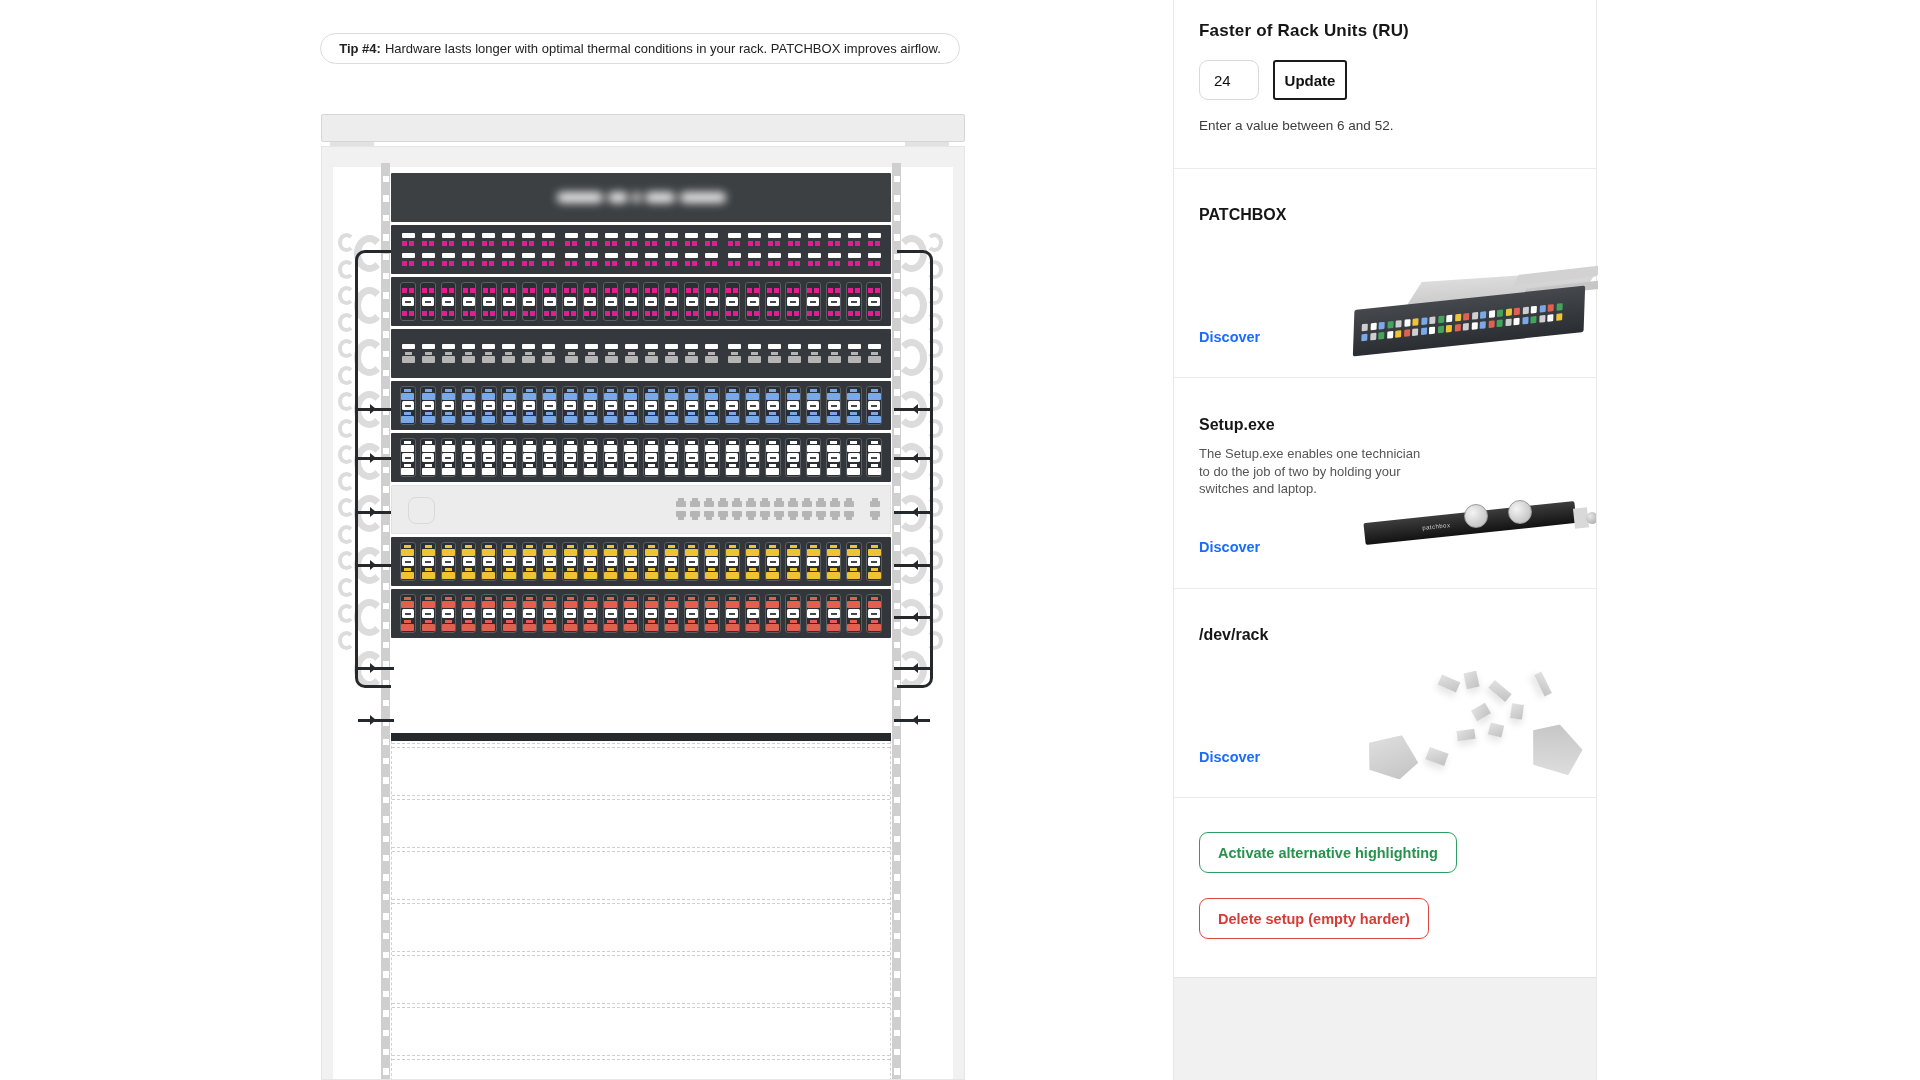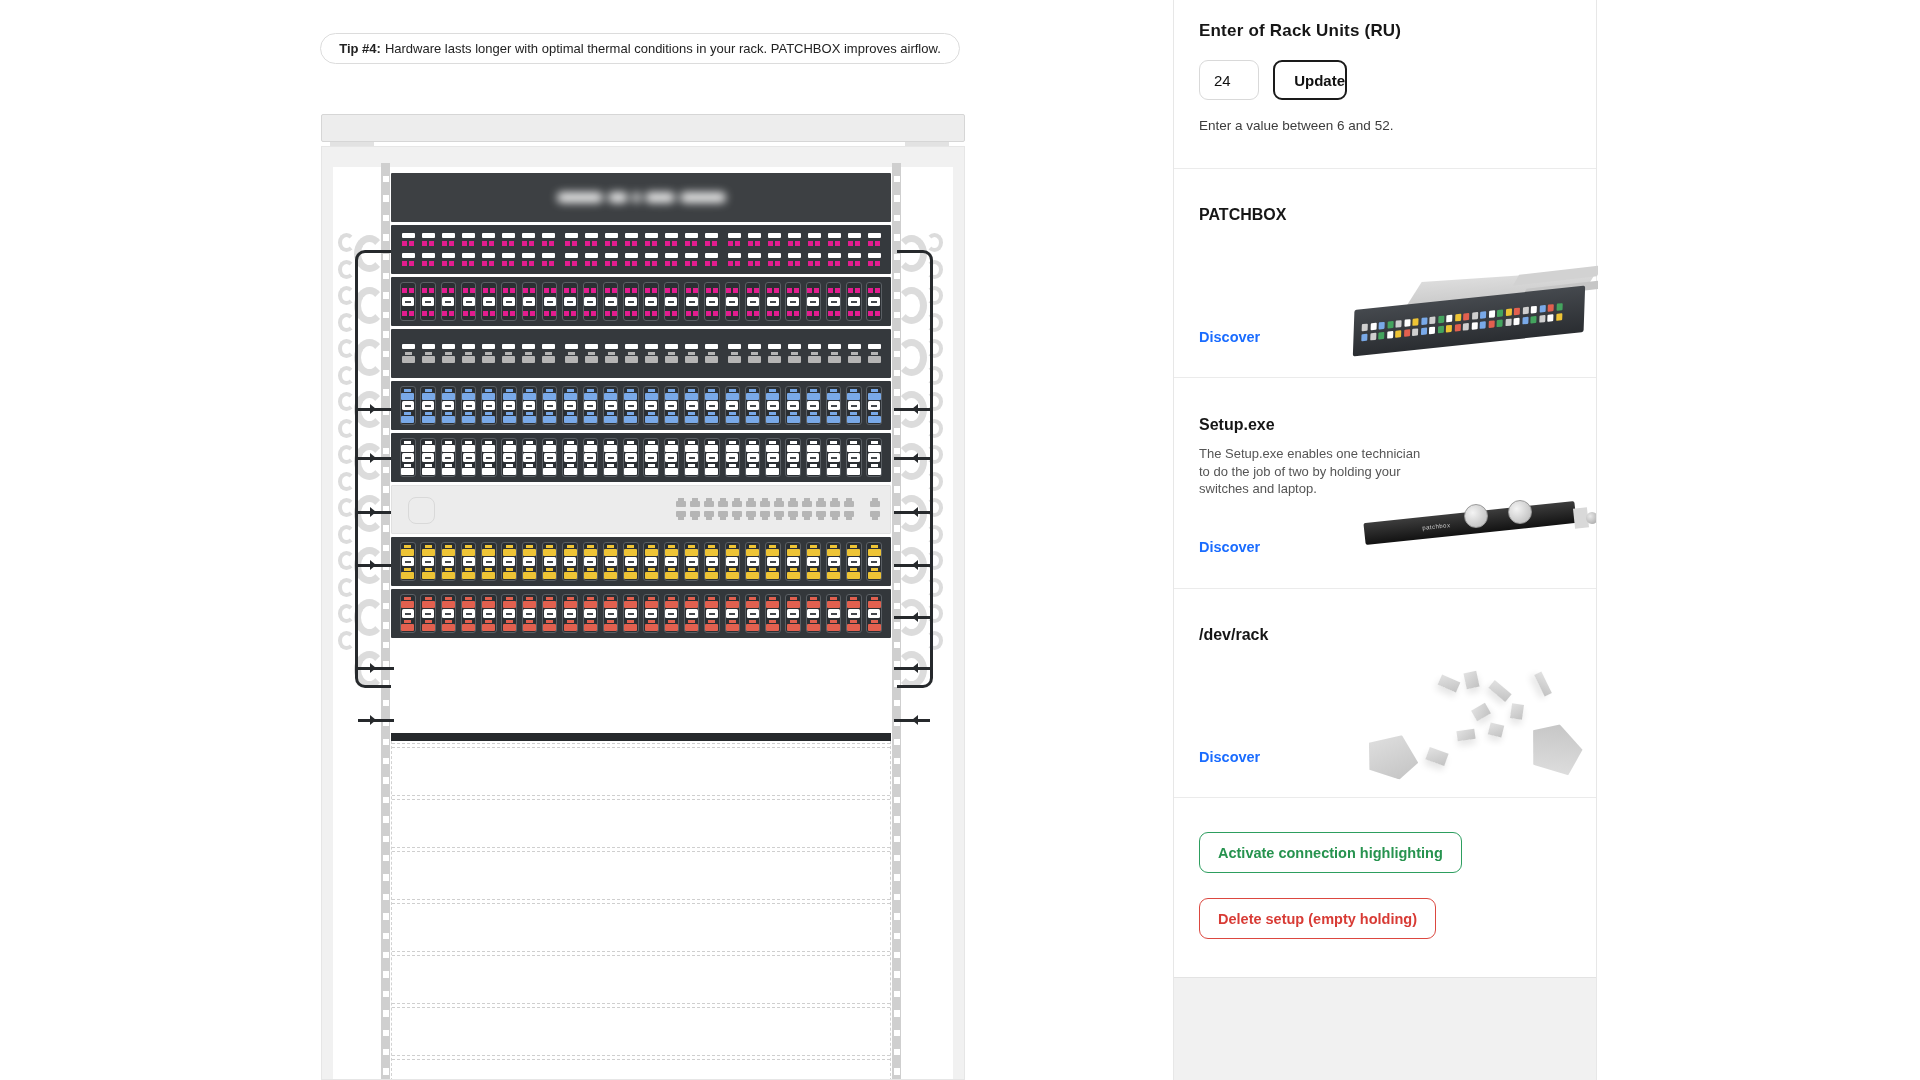--- a/index.html
+++ b/index.html
@@ -89,22 +89,22 @@
   #sidebar { left:1173px; top:0; width:424px; height:1080px; background:#fff;
     border-left:1px solid #e7e7e7; border-right:1px solid #e7e7e7; }
   .section { position:absolute; left:0; width:100%; border-top:1px solid #ebebeb; }
   .section.first { border-top:none; }
   .s-title { position:absolute; left:25px; font-size:17px; font-weight:bold; color:#161616; letter-spacing:.2px; }
   .p-title { position:absolute; left:25px; font-size:16px; font-weight:bold; color:#161616; }
   .p-desc { position:absolute; left:25px; width:232px; font-size:13px; line-height:17.5px; color:#555; }
   .discover { position:absolute; left:25px; font-size:14.5px; font-weight:bold; color:#1a6cff; cursor:pointer; }
   #ru-input { position:absolute; left:25px; top:60px; width:60px; height:40px; border:1.5px solid #d9d9d9; border-radius:9px;
     font-size:15px; color:#111; padding-left:14px; font-family:"Liberation Sans",sans-serif; }
-  #ru-update { position:absolute; left:99px; top:60px; width:74px; height:40px; border:2px solid #1a1a1a; border-radius:9px;
-    background:#fff; font-size:15px; font-weight:bold; color:#111; cursor:pointer; font-family:"Liberation Sans",sans-serif;text-align:right; }
+  #ru-update { position:absolute; left:99px; top:60px; width:74px; height:40px; border:2px solid #1a1a1a; border-radius:3px;
+    background:#fff; font-size:15px; font-weight:bold; color:#111; cursor:pointer; font-family:"Liberation Sans",sans-serif; }
   #ru-helper { position:absolute; left:25px; top:118px; font-size:13.5px; color:#3c3c3c; }
   .action-btn { position:absolute; left:25px; height:41px; border-radius:9px; background:#fff; font-size:14.5px; font-weight:bold;
     cursor:pointer; font-family:"Liberation Sans",sans-serif; padding:0 18px; }
   #btn-highlight { top:34px; border:1.5px solid #2d9e5f; color:#27934f; }
   #btn-delete { top:100px; border:1.5px solid #dc4840; color:#d83b35; }
   #section-footer { top:977px; height:103px; background:#f1f1f1; border-top:1px solid #e3e3e3; }
 
   
   .prod-img { position:absolute; overflow:hidden; }
   #img-patchbox { left:177px; top:245px; width:247px; height:125px; }
@@ -1500,21 +1500,21 @@
         <div class="ru-sep" style="top: 210px;"></div>
         <div class="ru-sep" style="top: 262px;"></div>
         <div class="ru-sep" style="top: 314px;"></div>
       </div>
   </div>
 </div>
 
 <div id="sidebar" class="abs">
 
   <div class="section first" style="top:0;height:168px">
-    <div class="s-title" style="top:21px">Enter of Rack Units (RU)</div>
+    <div class="s-title" style="top:21px">Faster of Rack Units (RU)</div>
     <input id="ru-input" type="text" value="24" style="">
     <button id="ru-update">Update</button>
     <div id="ru-helper">Enter a value between 6 and 52.</div>
   </div>
 
   <div class="section" style="top:168px;height:209px">
     <div class="p-title" style="top:37px">PATCHBOX</div>
     <div class="discover" style="top:160px">Discover</div>
     <div id="img-patchbox" class="prod-img" style="top:77px">
       <div id="pb-back"></div>
@@ -1604,18 +1604,18 @@
       <div class="clip" style="left:170px;top:14px;width:24px;height:8px;transform:rotate(64deg)"></div>
       <div class="clip" style="left:128px;top:58px;width:14px;height:12px;transform:rotate(14deg)"></div>
       <div class="clip" style="left:96px;top:64px;width:18px;height:10px;transform:rotate(-8deg)"></div>
       <div class="clip wedge" style="left:6px;top:68px;width:52px;height:44px;transform:rotate(10deg)"></div>
       <div class="clip wedge" style="left:164px;top:60px;width:56px;height:48px;transform:rotate(-140deg)"></div>
       <div class="clip" style="left:66px;top:84px;width:20px;height:13px;transform:rotate(20deg)"></div>
     </div>
   </div>
 
   <div class="section" style="top:797px;height:180px">
-    <button id="btn-highlight" class="action-btn">Activate connection highlighting</button>
-    <button id="btn-delete" class="action-btn">Delete setup (empty holding)</button>
+    <button id="btn-highlight" class="action-btn">Activate alternative highlighting</button>
+    <button id="btn-delete" class="action-btn">Delete setup (empty harder)</button>
   </div>
 
   <div id="section-footer" class="section"></div>
 </div>
 
 </body></html>

